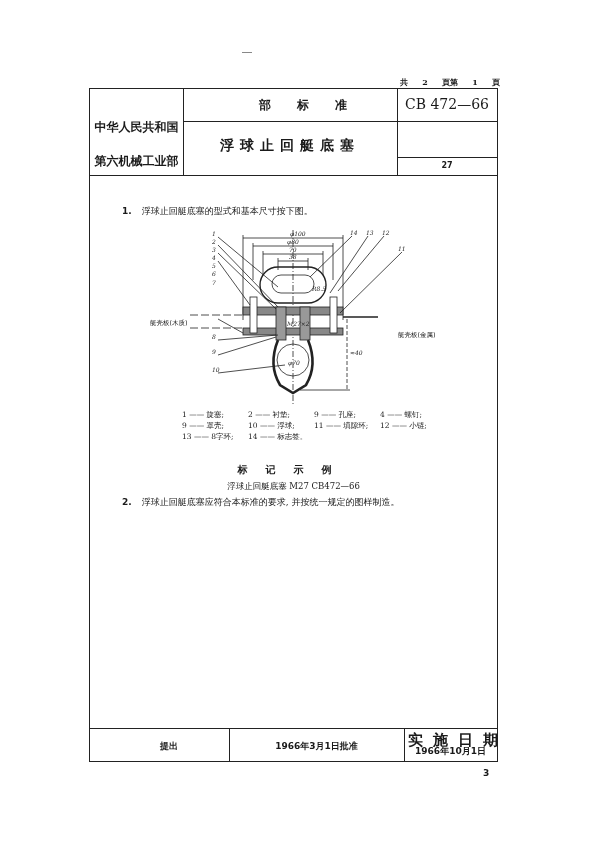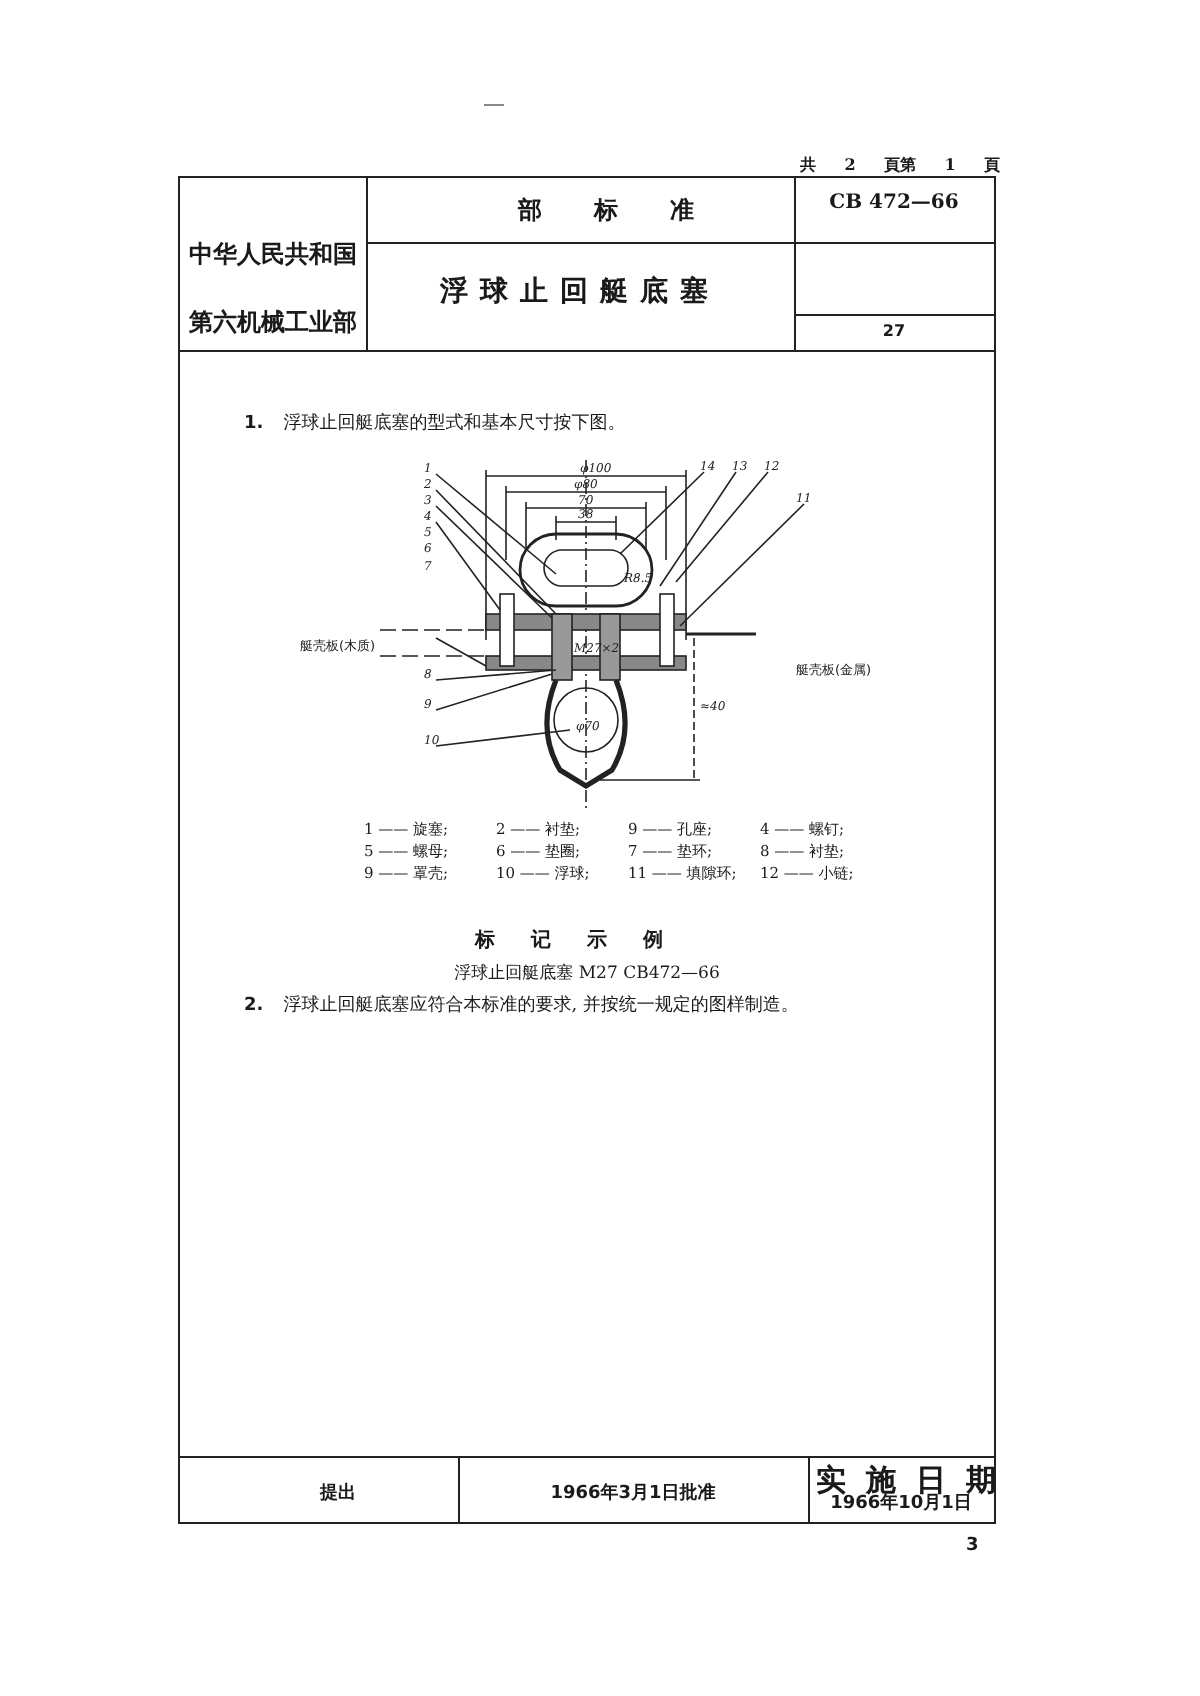--- a/index.html
+++ b/index.html
@@ -11,21 +11,21 @@
   .pageinfo { top:77px; left:400px; width:100px; font-size:8px; display:flex; justify-content:space-between; font-weight:bold; }
   .stray { top:52px; left:242px; width:10px; height:1px; background:#888; }
 
   .frame { left:89px; top:88px; width:409px; height:674px; border:1.5px solid #222; box-sizing:border-box; }
   .hline { position:absolute; height:0; border-top:1.5px solid #222; }
   .vline { position:absolute; width:0; border-left:1.5px solid #222; }
 
   .hdr-left { font-size:12px; font-weight:bold;margin-top:12px; }
   .hdr-mid1 { font-size:12px; letter-spacing:26px; font-weight:bold; }
   .hdr-mid2 { font-size:14px; letter-spacing:6px; font-weight:bold; font-family:"DejaVu Sans", sans-serif; }
-  .hdr-code { font-size:10px; font-weight:bold; }
+  .hdr-code { font-size:14px; font-weight:normal; }
   .hdr-num { font-size:8px; font-weight:bold; font-family:"DejaVu Sans", sans-serif; }
 
   .para { font-size:9px; }
   .para b { font-family:"DejaVu Sans", sans-serif; margin-right:10px; }
   .legend { font-size:7.5px; line-height:11px; }
   .legend .row { display:flex; }
   .legend .cell { width:66px; white-space:nowrap; }
   .subhead { font-size:10px; letter-spacing:18px; font-weight:bold; font-family:"DejaVu Sans", sans-serif; }
   .mark { font-size:8.5px; }
 
@@ -149,30 +149,28 @@
   </svg>
 
   <div class="abs legend" style="left:92px; top:320px;">
     <div class="row">
       <span class="cell">1 —— 旋塞;</span>
       <span class="cell">2 —— 衬垫;</span>
       <span class="cell">9 —— 孔座;</span>
       <span class="cell">4 —— 螺钉;</span>
     </div>
     <div class="row">
-      <span class="cell">5 —— 螺母;</span>
-      <span class="cell">6 —— 垫圈;</span>
-      <span class="cell">7 —— 垫环;</span>
-      <span class="cell">8 —— 衬垫;</span>
-    </div>
-    <div class="row">
       <span class="cell">9 —— 罩壳;</span>
       <span class="cell">10 —— 浮球;</span>
       <span class="cell">11 —— 填隙环;</span>
       <span class="cell">12 —— 小链;</span>
+    </div>
+    <div class="row">
+      <span class="cell">13 —— 8字环;</span>
+      <span class="cell">14 —— 标志签。</span>
     </div>
   </div>
 
   <div class="abs subhead center" style="left:0; top:374px; width:407px;">标记示例</div>
   <div class="abs mark center" style="left:0; top:392px; width:407px;">浮球止回艇底塞  M27  CB472—66</div>
   <div class="abs para" style="left:32px; top:407px;">
     <b>2.</b><span>浮球止回艇底塞应符合本标准的要求, 并按统一规定的图样制造。</span>
   </div>
 
   <div class="hline" style="left:0; top:639px; width:407px;"></div>

